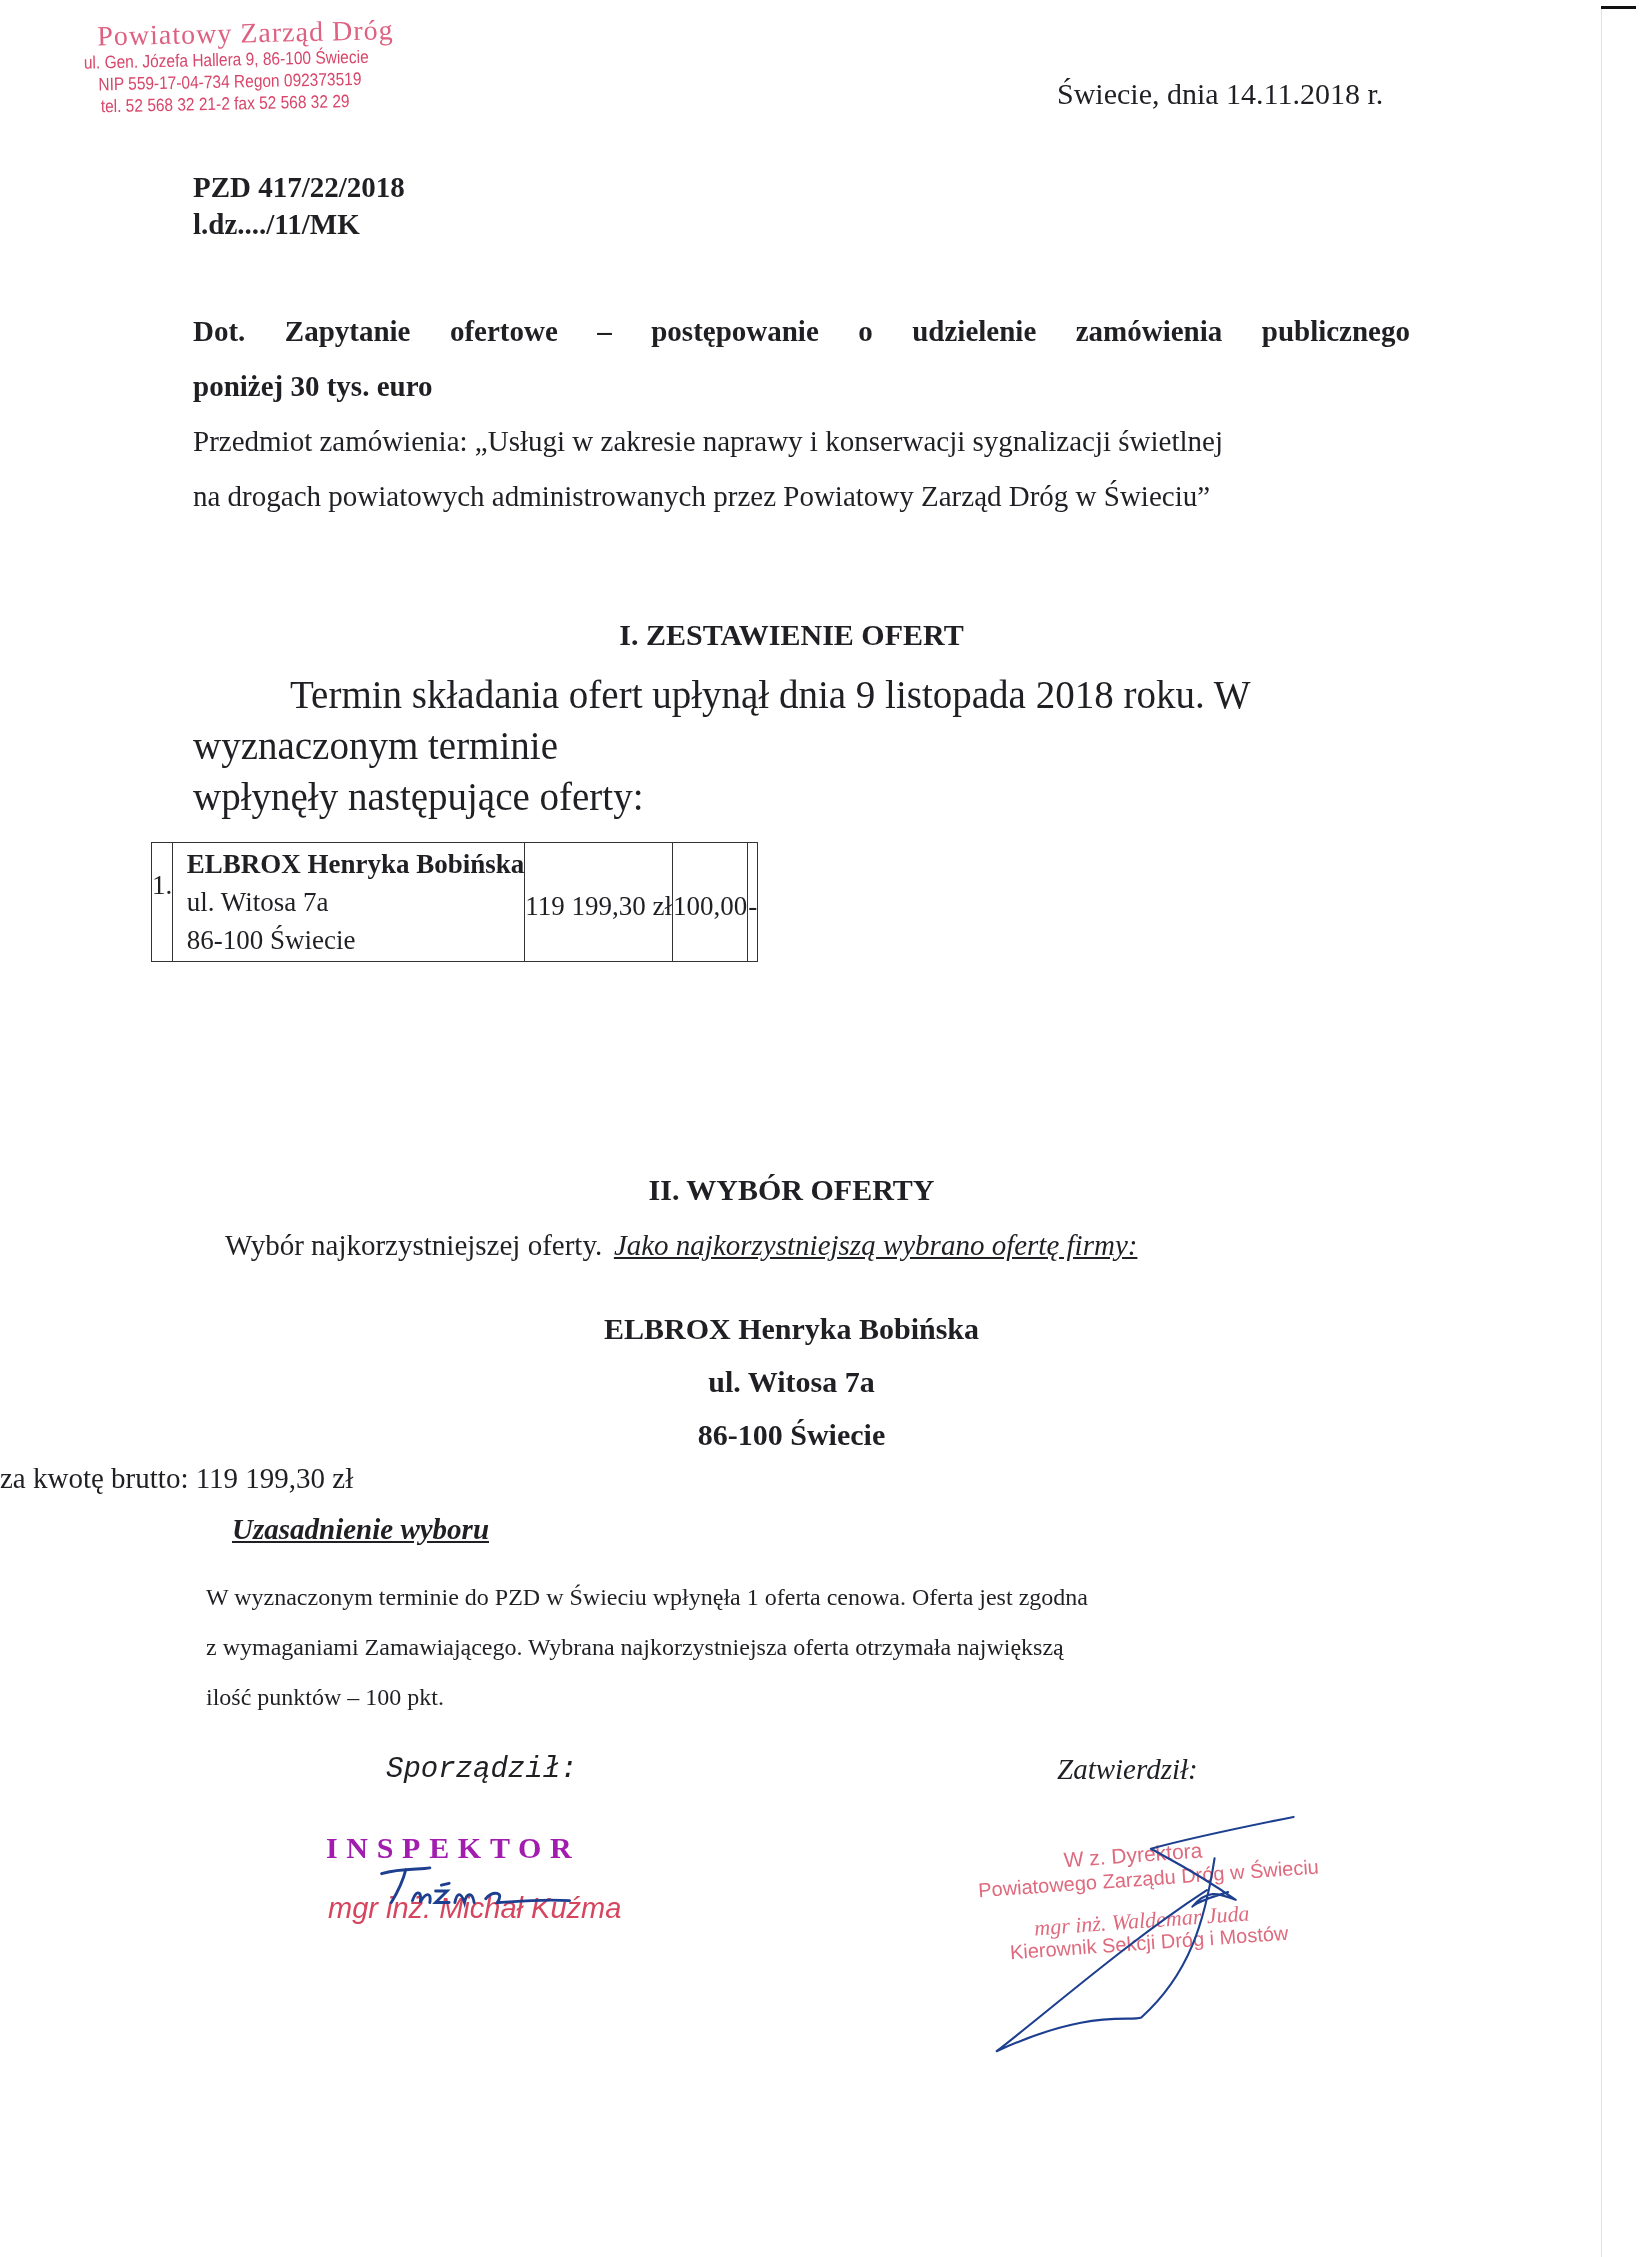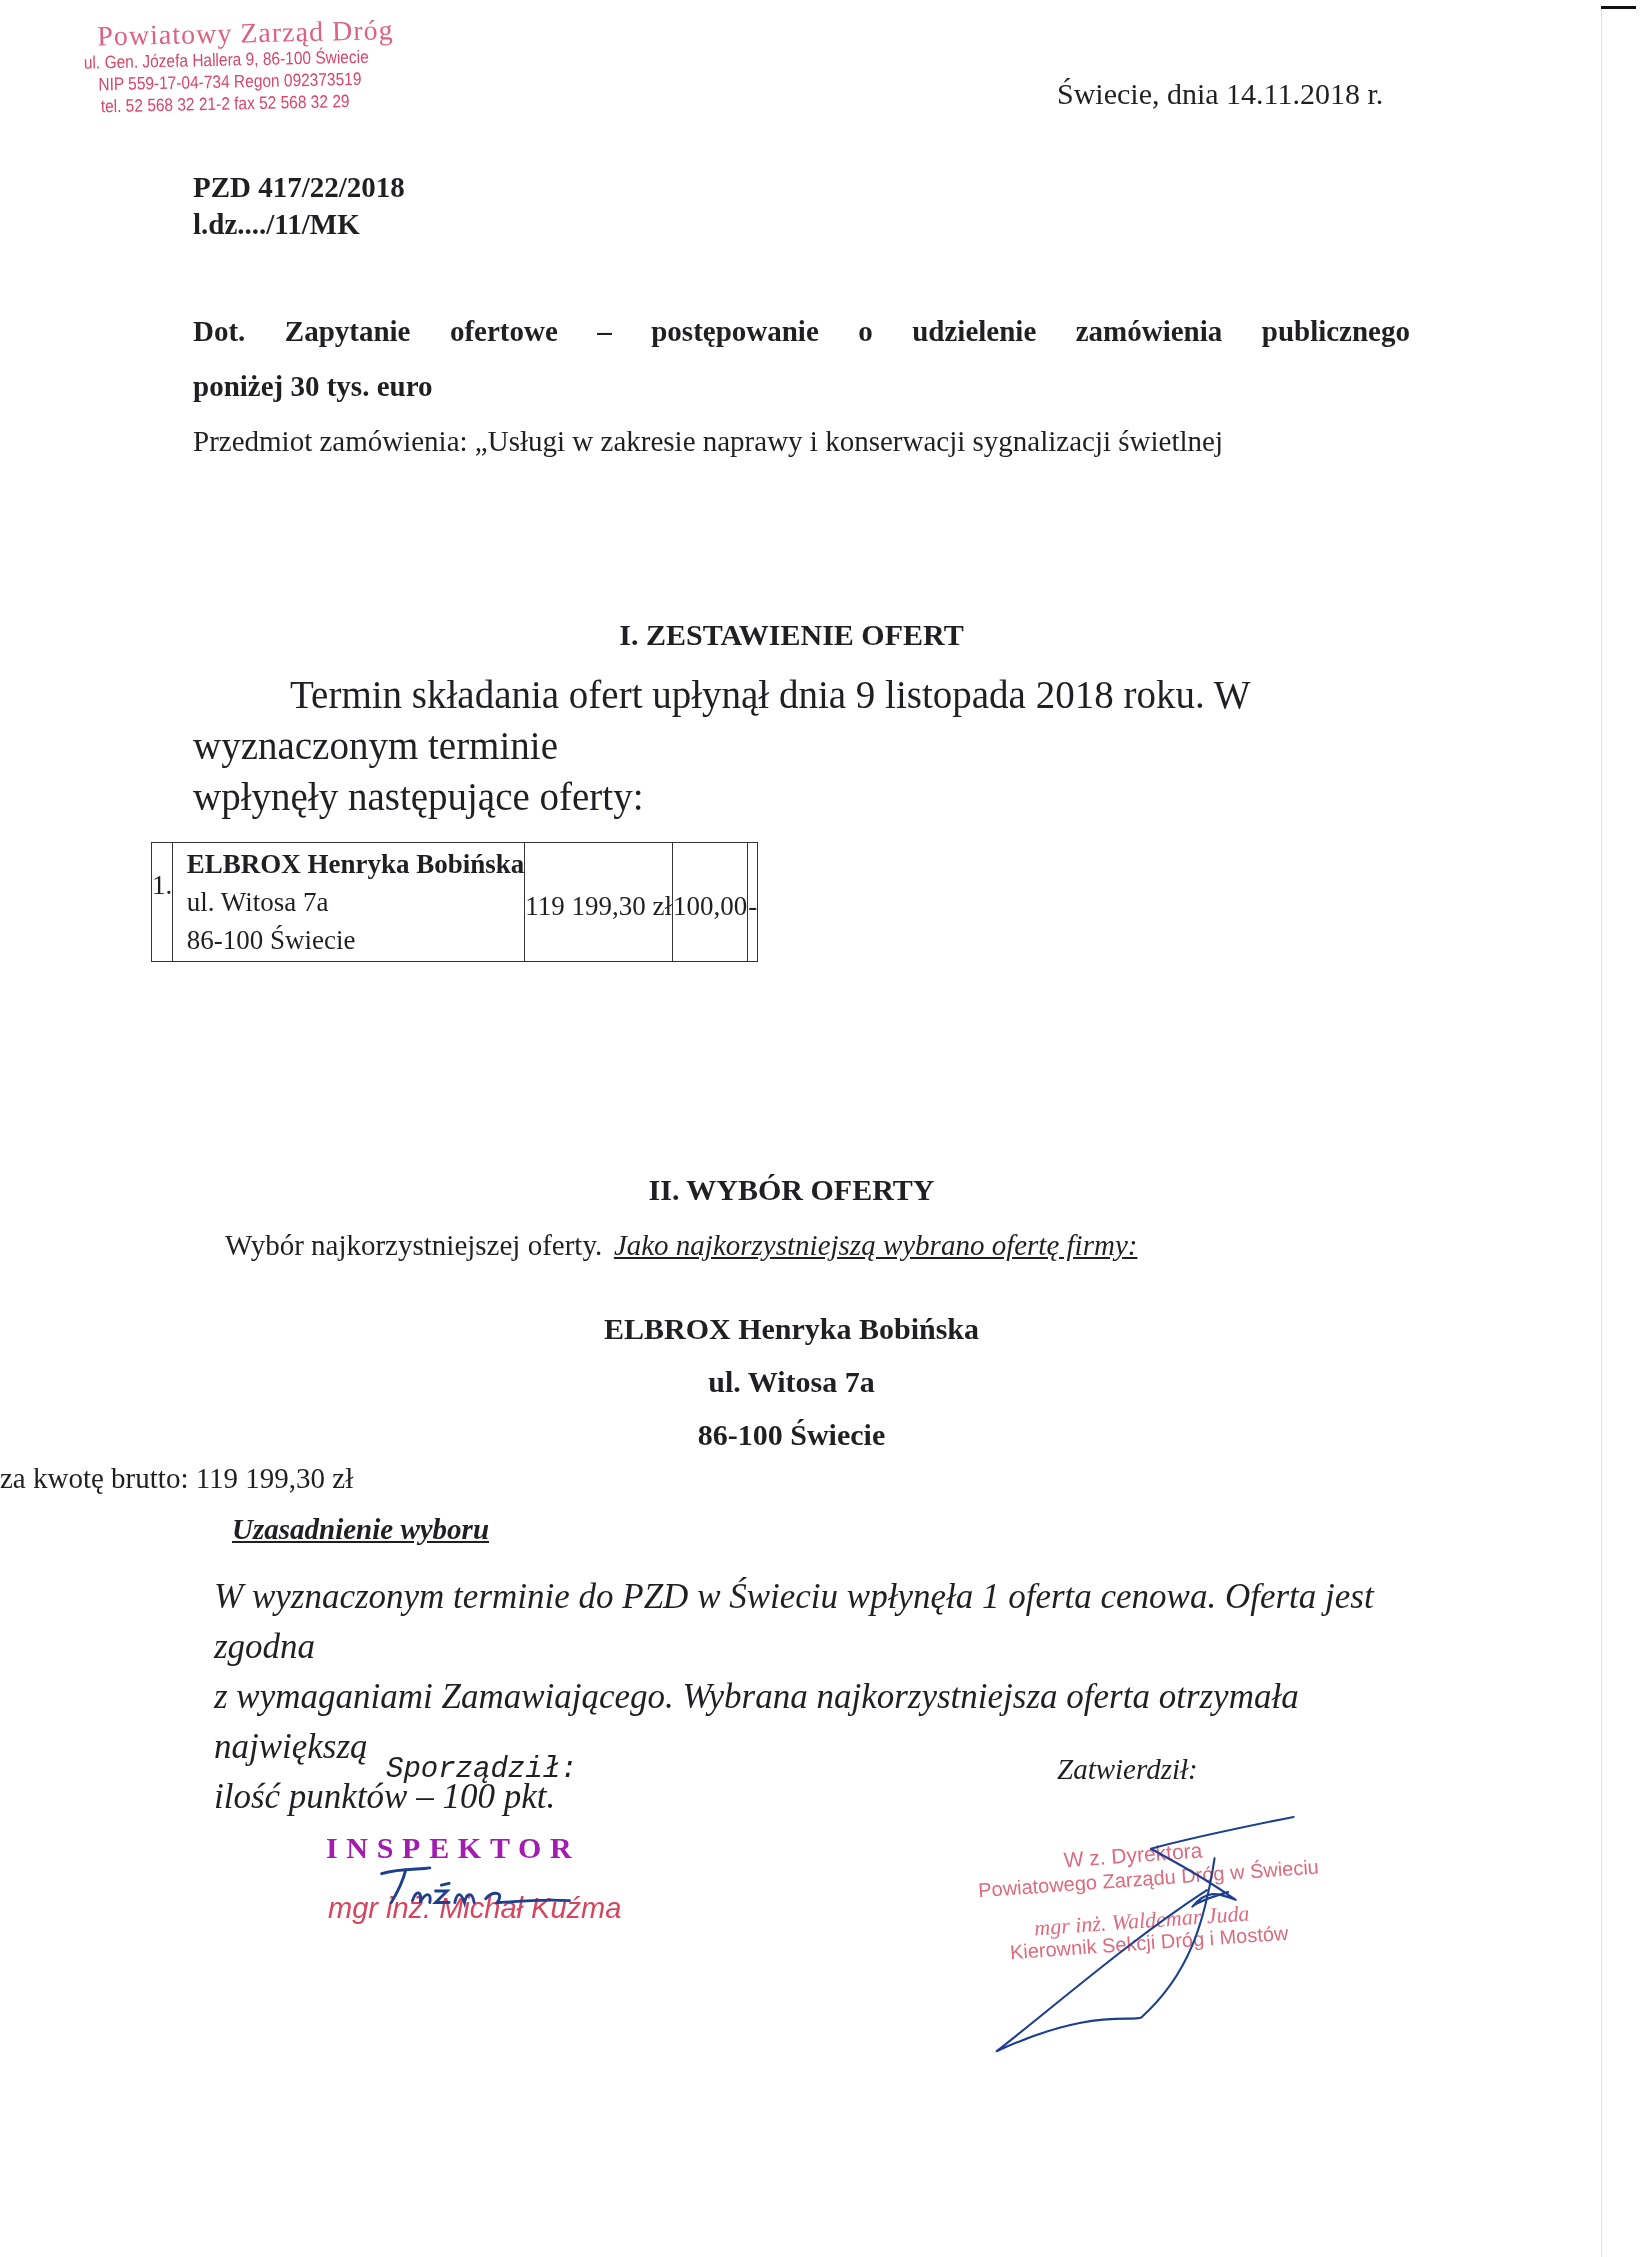--- a/index.html
+++ b/index.html
@@ -41,21 +41,21 @@
   .mid { vertical-align: middle !important; padding-top: 9.7px !important; }
 
   .sec2 { top: 1173px; }
   .wybor { left: 225px; top: 1229px; font-size: 29px; white-space: nowrap; }
   .wybor .u { font-style: italic; text-decoration: underline; margin-left: 11.6px; }
   .winner { left: 0; width: 1583px; text-align: center; font-size: 30px; font-weight: bold; line-height: 53px; }
   .winner.w1 { top: 1302px; }
   .amount { left: 0; width: 1583px; top: 1462px; text-align: left; font-size: 29px; }
 
   .uz { left: 232px; top: 1513px; font-size: 29px; font-weight: bold; font-style: italic; text-decoration: underline; }
-  .just { left: 214px; top: 1572px; width: 1217px; font-size: 35px; font-style: italic; line-height: 50px; }
+  .just { left: 206px; top: 1572px; width: 1217px; font-size: 24px; line-height: 50px; }
 
   .sporz { left: 386px; top: 1753px; font-size: 29px; font-style: italic; font-family: Liberation Mono, monospace; }
   .zatw { left: 1057px; top: 1753px; font-size: 29px; font-style: italic; }
 
   .insp { left: 326px; top: 1831px; color: #a21caf; font-family: "Liberation Serif", serif; font-weight: bold; font-size: 30px; letter-spacing: 8.7px; }
   .insp-name { left: 328px; top: 1892px; color: #d6455e; font-family: "Liberation Sans", sans-serif; font-style: italic; font-size: 29px; }
   .sig1 { left: 372px; top: 1862px; }
 
   .dyr { left: 966px; top: 1854px; width: 406px; color: #d6455e; font-family: "Liberation Sans", sans-serif; transform: rotate(-4deg); transform-origin: left top; opacity: .8; }
   .dyr .a { font-size: 21px; margin-left: 97px; line-height: 25px; }
@@ -81,20 +81,21 @@
 
 <div class="abs ref">
   <div>PZD 417/22/2018</div>
   <div>l.dz..../11/MK</div>
 </div>
 
 <div class="abs dot">
   <div class="l1">Dot. Zapytanie ofertowe – postępowanie o udzielenie zamówienia publicznego</div>
   <div class="l2">poniżej  30 tys. euro</div>
   <div><span>Przedmiot zamówienia: </span><b>„Usługi w zakresie naprawy i konserwacji sygnalizacji świetlnej</b></div>
+  <div><b>na drogach powiatowych administrowanych przez Powiatowy Zarząd Dróg w Świeciu”</b></div>
 </div>
 
 <div class="abs sec-title sec1">I.  ZESTAWIENIE OFERT</div>
 <div class="abs termin">
   <div class="p1">Termin składania ofert upłynął dnia 9 listopada 2018 roku. W wyznaczonym terminie</div>
   <div>wpłynęły następujące oferty:</div>
 </div>
 
 <table class="offers">
   <tbody>

